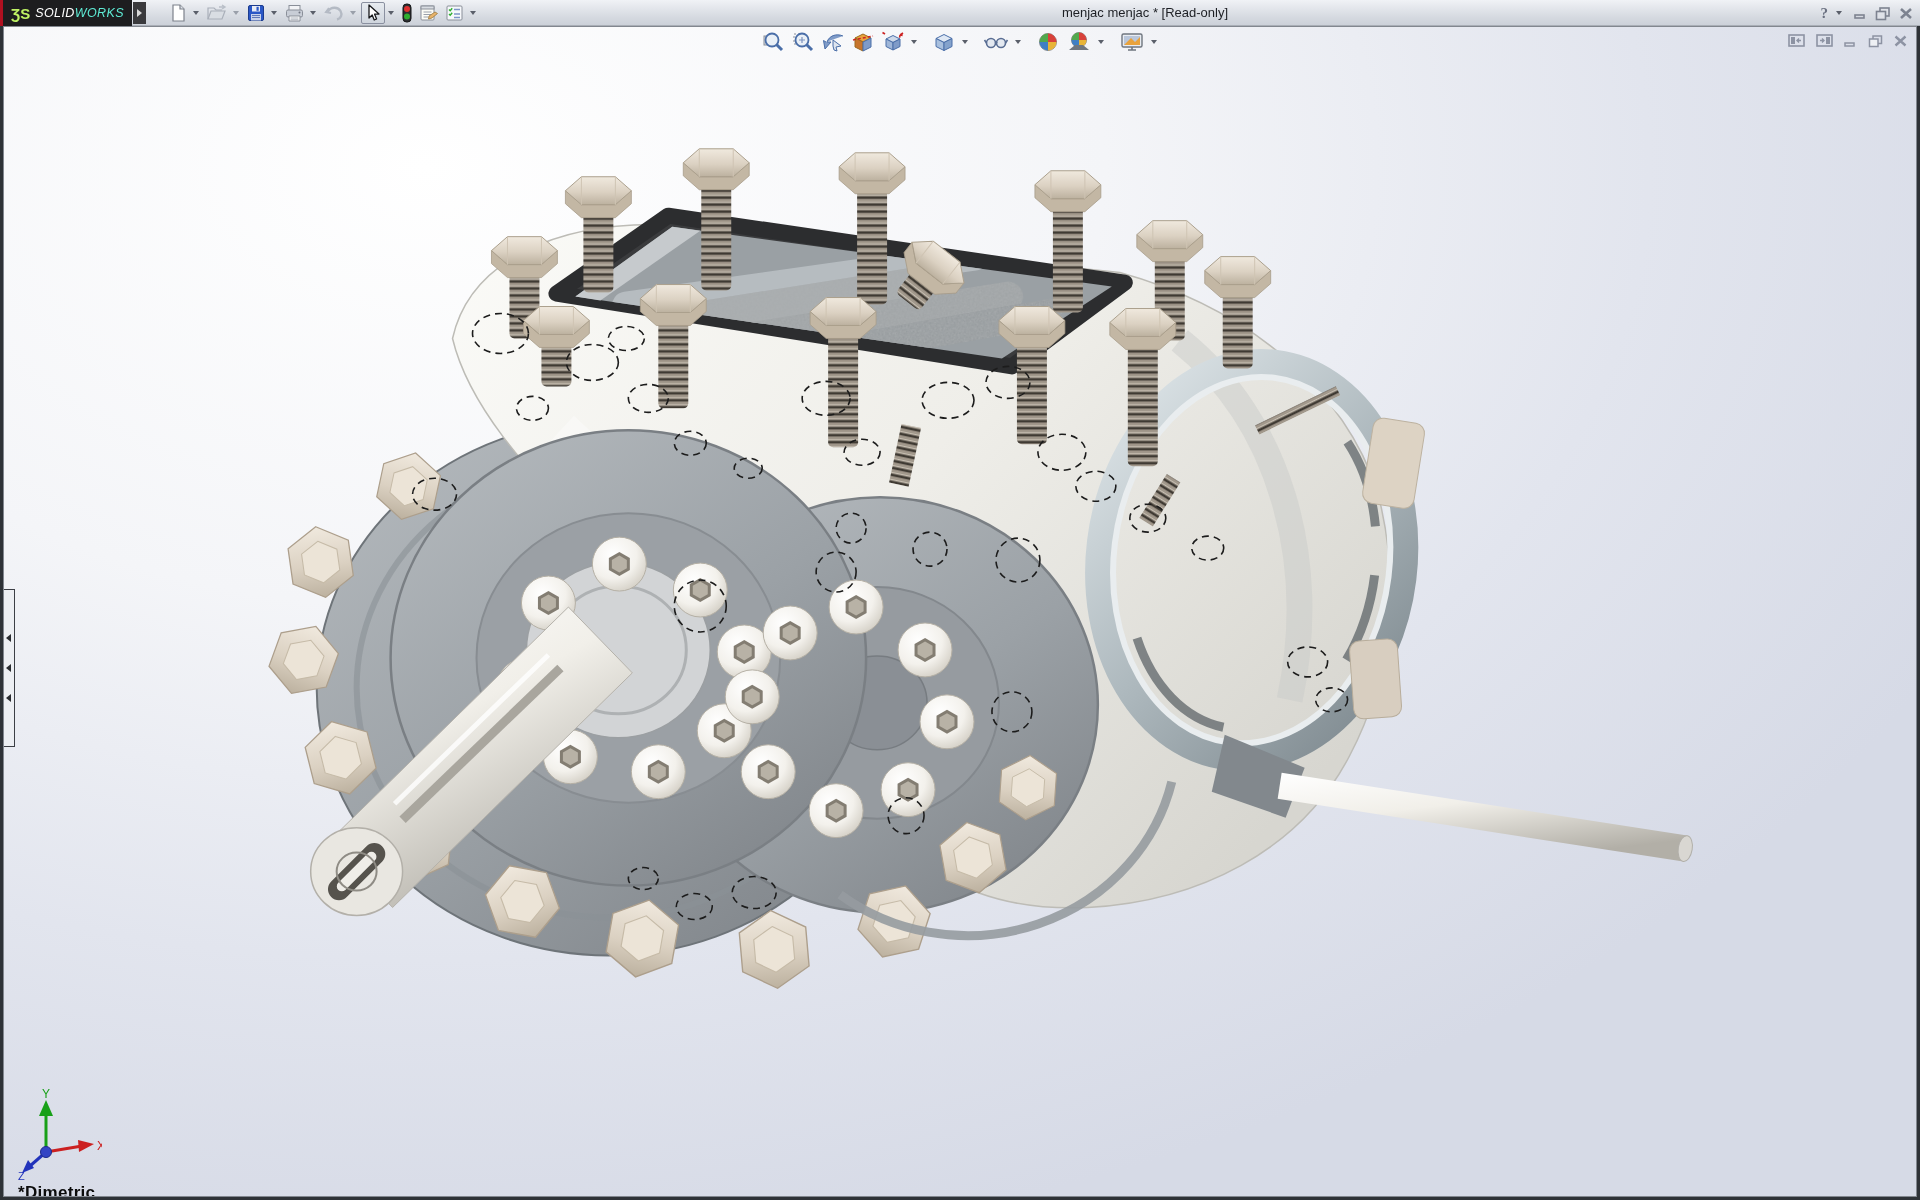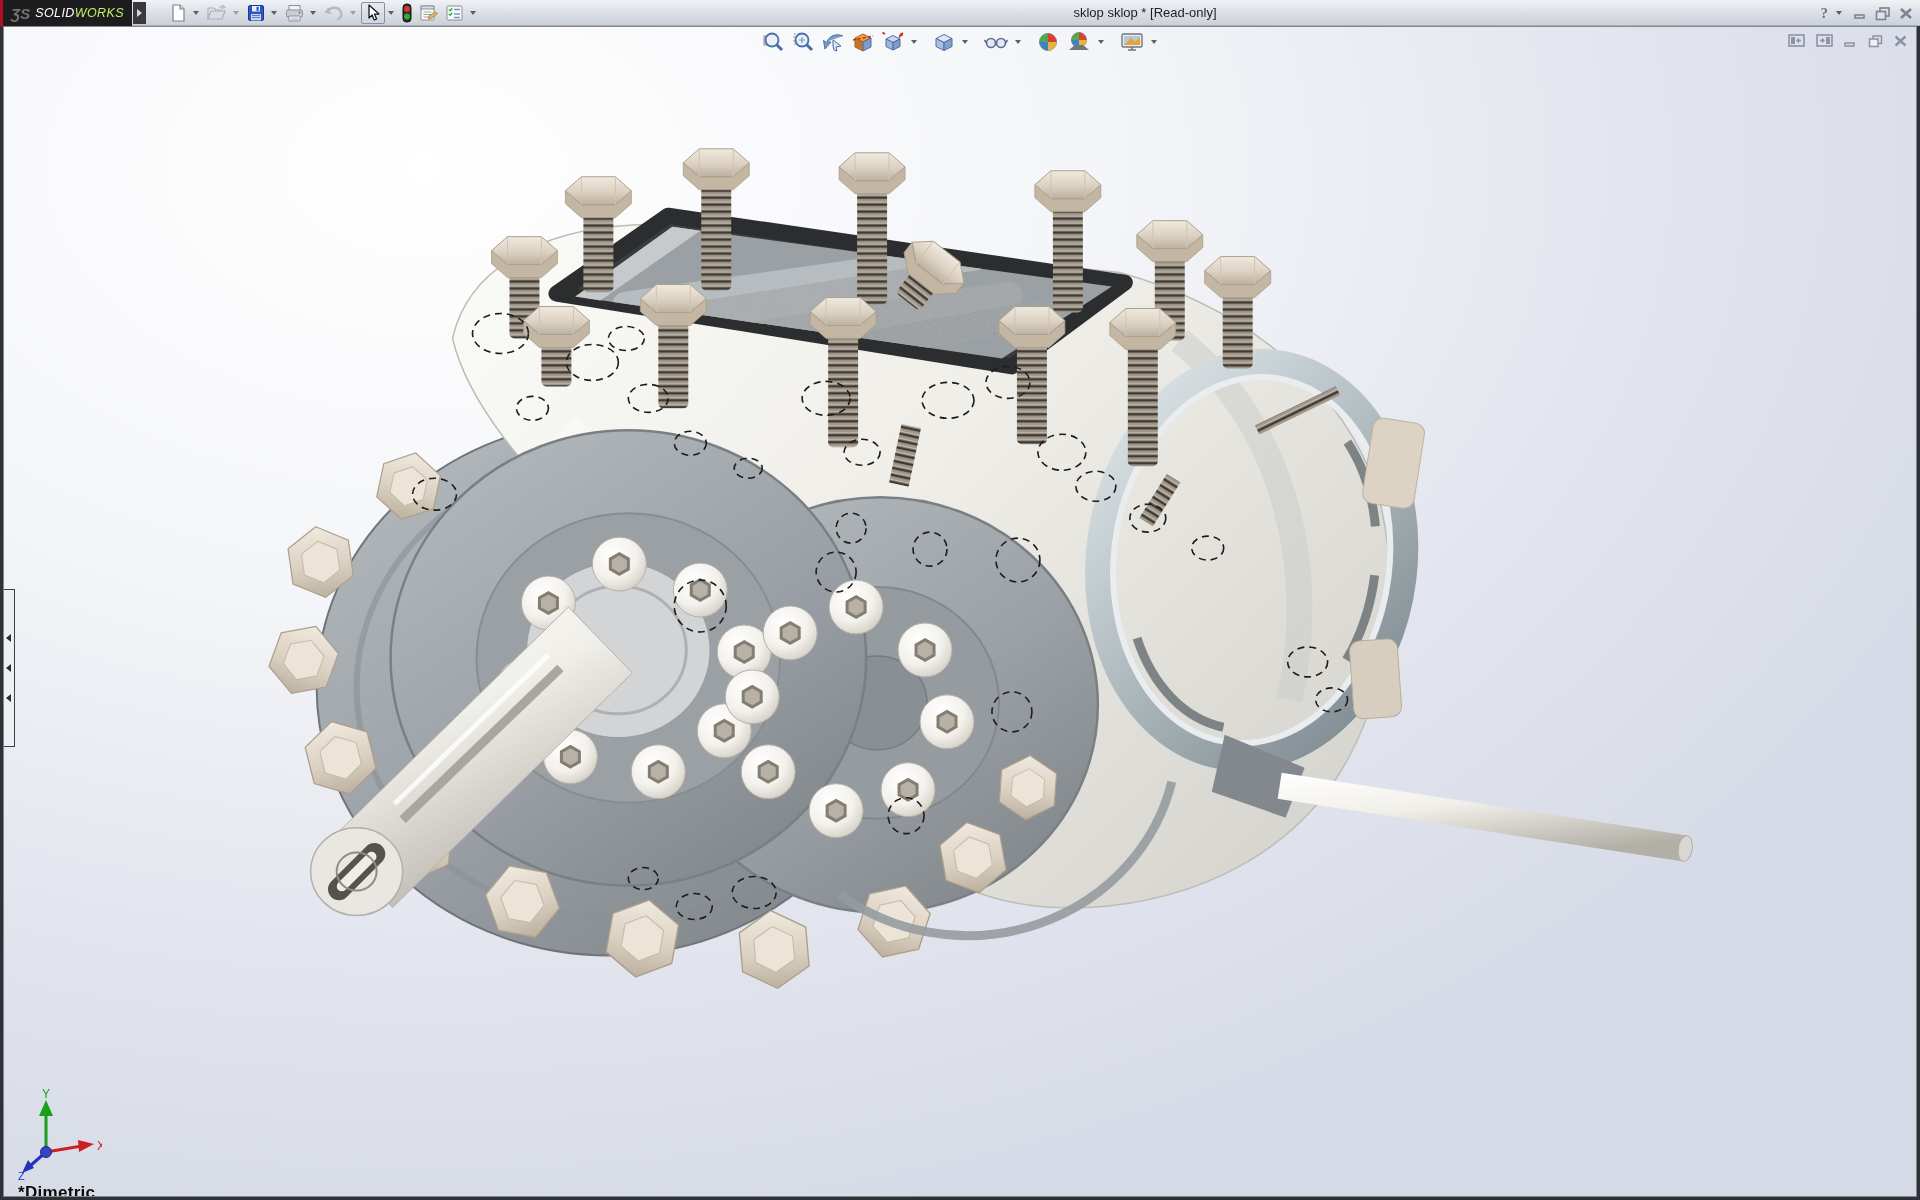--- a/index.html
+++ b/index.html
@@ -6,23 +6,23 @@
   html,body { width:1920px; height:1200px; overflow:hidden;
     font-family:"Liberation Sans", sans-serif; background:#2e3237; }
 
   
   .titlebar { position:absolute; left:0; top:0; width:1920px; height:26px;
     background:linear-gradient(#f0f2f6,#d5d9e0 70%,#ccd1d9);
     border-bottom:1px solid #a9aeb6; }
   .logo-block { position:absolute; left:0; top:0; width:132px; height:26px;
     background:#1d1d1f; display:flex; align-items:center; padding-left:8px;
     border-left:3px solid #b01020; }
-  .logo-glyph { color:#737373; font-style:italic; font-weight:bold; font-size:15px; margin-right:5px; }
+  .logo-glyph { color:#bef264; font-weight:bold; font-size:15px; margin-right:5px; }
   .brand { color:#fff; font-style:italic; font-size:12.5px; letter-spacing:.4px; white-space:nowrap; }
-  .brand .b1 { font-weight:normal; } .brand .b2 { font-weight:normal; color:#bef264;margin-top:32px; }
+  .brand .b1 { font-weight:normal; } .brand .b2 { font-weight:normal; color:#5eead4;margin-top:32px; }
   .menu-expander { position:absolute; left:133px; top:2px; width:13px; height:22px;
     background:#3a3a3d; display:flex; align-items:center; justify-content:center; }
   .menu-expander .tri { width:0; height:0; border-left:5px solid #d8d8d8;
     border-top:4px solid transparent; border-bottom:4px solid transparent; }
 
   .main-toolbar { position:absolute; left:166px; top:1px; height:24px;
     display:flex; align-items:center; gap:1px; }
   .tbtn { height:22px; display:flex; align-items:center; padding:0 2px; border-radius:2px; }
   .tbtn svg { display:block; }
   .tbtn.pressed { border:1px solid #8a90a0;
@@ -150,21 +150,21 @@
       <svg width="21" height="20" viewBox="0 0 21 20">
         <rect x="3" y="3" width="15" height="14" rx="1" fill="#f6f8fb" stroke="#8a8f99"></rect>
         <path d="M5 6.5 l1.2 1.2 2 -2.4" stroke="#2fae2f" stroke-width="1.4" fill="none"></path>
         <path d="M5 11 l1.2 1.2 2 -2.4" stroke="#2fae2f" stroke-width="1.4" fill="none"></path>
         <path d="M10 6.5 h6 M10 11 h6 M10 14.5 h6" stroke="#7d95c8" stroke-width="1.3"></path>
       </svg>
     </div>
       <span class="dd"></span>
   </div>
 
-  <div class="win-title">sklop sklop * [Read-only]</div>
+  <div class="win-title">menjac menjac * [Read-only]</div>
 
   <div class="win-controls">
     <span class="wc help-glyph">?</span>
     <span class="dd"></span>
     <span class="wc">
       <svg width="16" height="14" viewBox="0 0 16 14">
         <rect x="3" y="9" width="9" height="3" fill="none" stroke="#7d8390" stroke-width="1.6"></rect>
       </svg>
     </span>
     <span class="wc">

